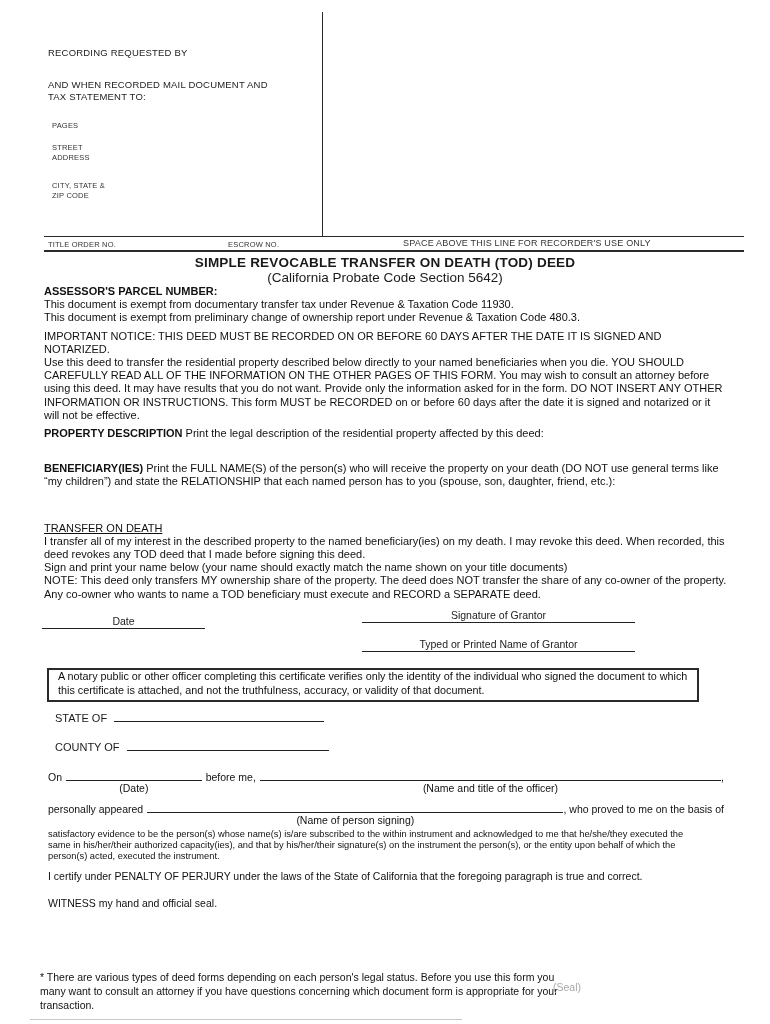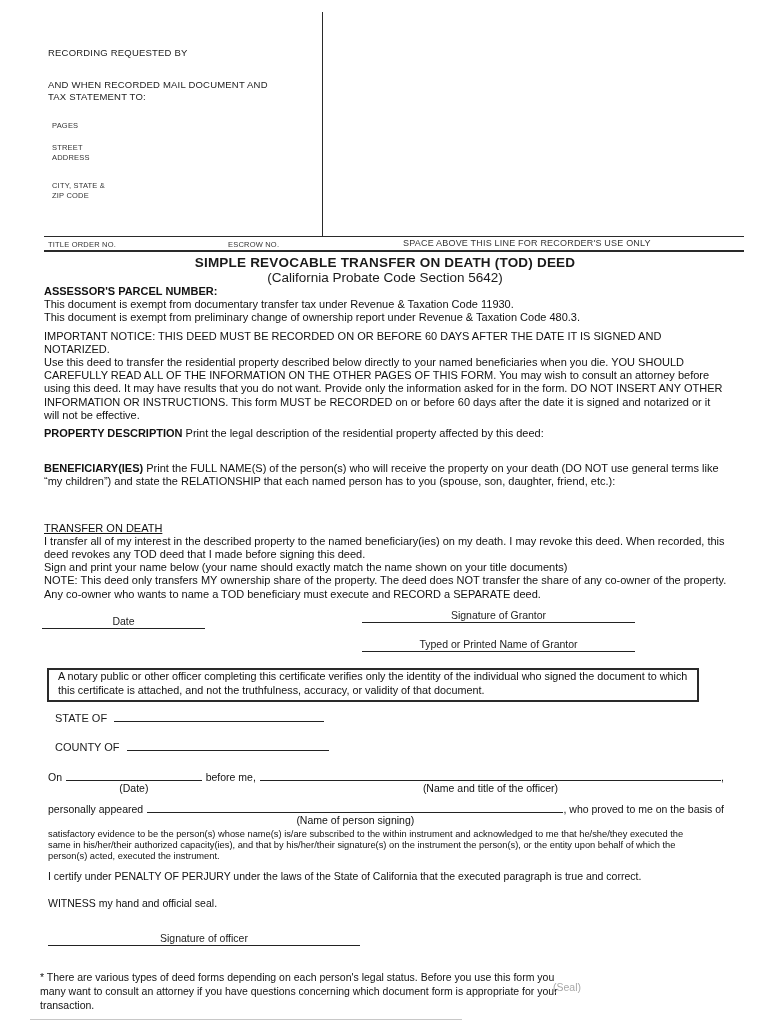--- a/index.html
+++ b/index.html
@@ -142,27 +142,24 @@
   <div class="abs fill-row" style="left:48px; top:801px; width:676px;">
     <span class="lead" style="margin-right:4px;">personally appeared</span>
     <span class="fblank" style="flex:1;">
       <span class="hint">(Name of person signing)</span>
     </span>
     <span class="lead">, who proved to me on the basis of</span>
   </div>
 
   <div class="abs small-print" style="left:48px; top:829px; width:650px;">satisfactory evidence to be the person(s) whose name(s) is/are subscribed to the within instrument and acknowledged to me that he/she/they executed the same in his/her/their authorized capacity(ies), and that by his/her/their signature(s) on the instrument the person(s), or the entity upon behalf of which the person(s) acted, executed the instrument.</div>
 
-  <div class="abs mid-txt" style="left:48px; top:870px;">I certify under PENALTY OF PERJURY under the laws of the State of California that the executed paragraph is true and correct.</div>
+  <div class="abs mid-txt" style="left:48px; top:870px;">I certify under PENALTY OF PERJURY under the laws of the State of California that the foregoing paragraph is true and correct.</div>
 
   <div class="abs mid-txt" style="left:48px; top:897px;">WITNESS my hand and official seal.</div>
 
-  <div class="sigline" style="left:48px; top:930px; width:312px; height:16px;">
-    <div class="lab">Signature of officer</div>
-  </div>
 
   <div class="abs footnote" style="left:40px; top:970px; width:535px;">* There are various types of deed forms depending on each person's legal status. Before you use this form you many want to consult an attorney if you have questions concerning which document form is appropriate for your transaction.</div>
 
   <div class="abs seal" style="left:553px; top:981px; color:#a8a8a8;">(Seal)</div>
 
   <div class="abs faint" style="left:30px; top:1019px; width:432px; height:1px;"></div>
 
 </div>
 
 </body></html>

